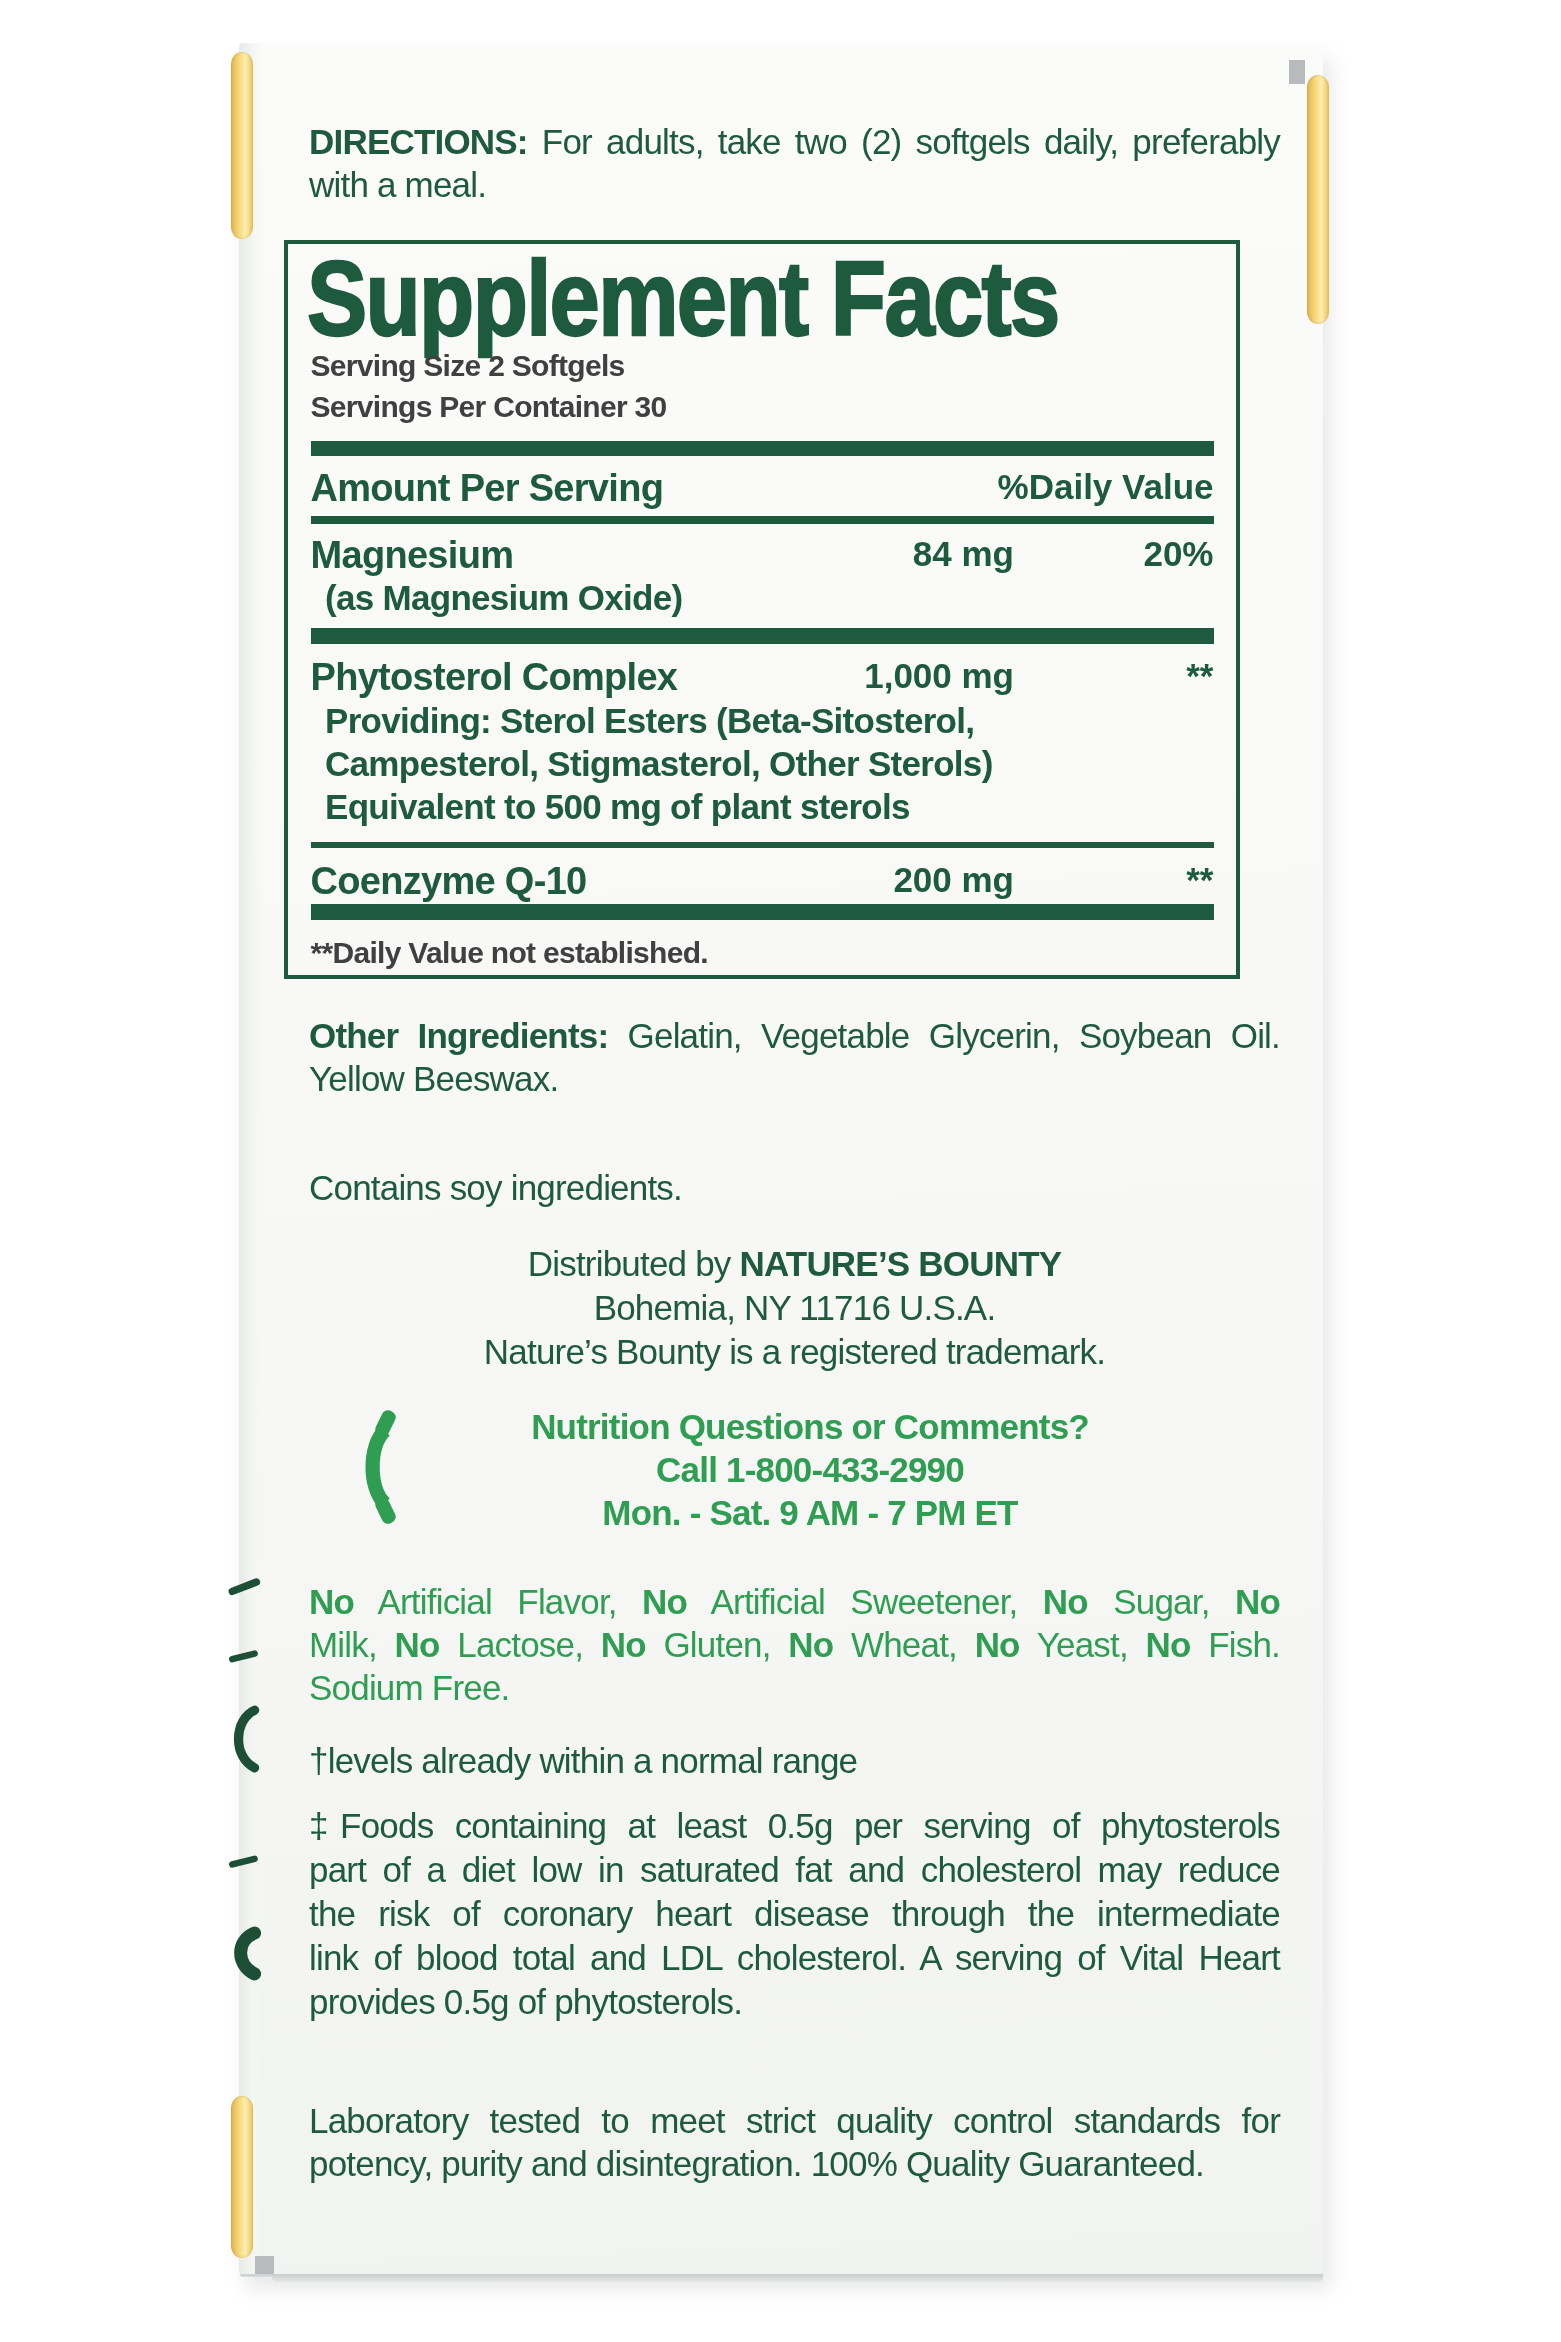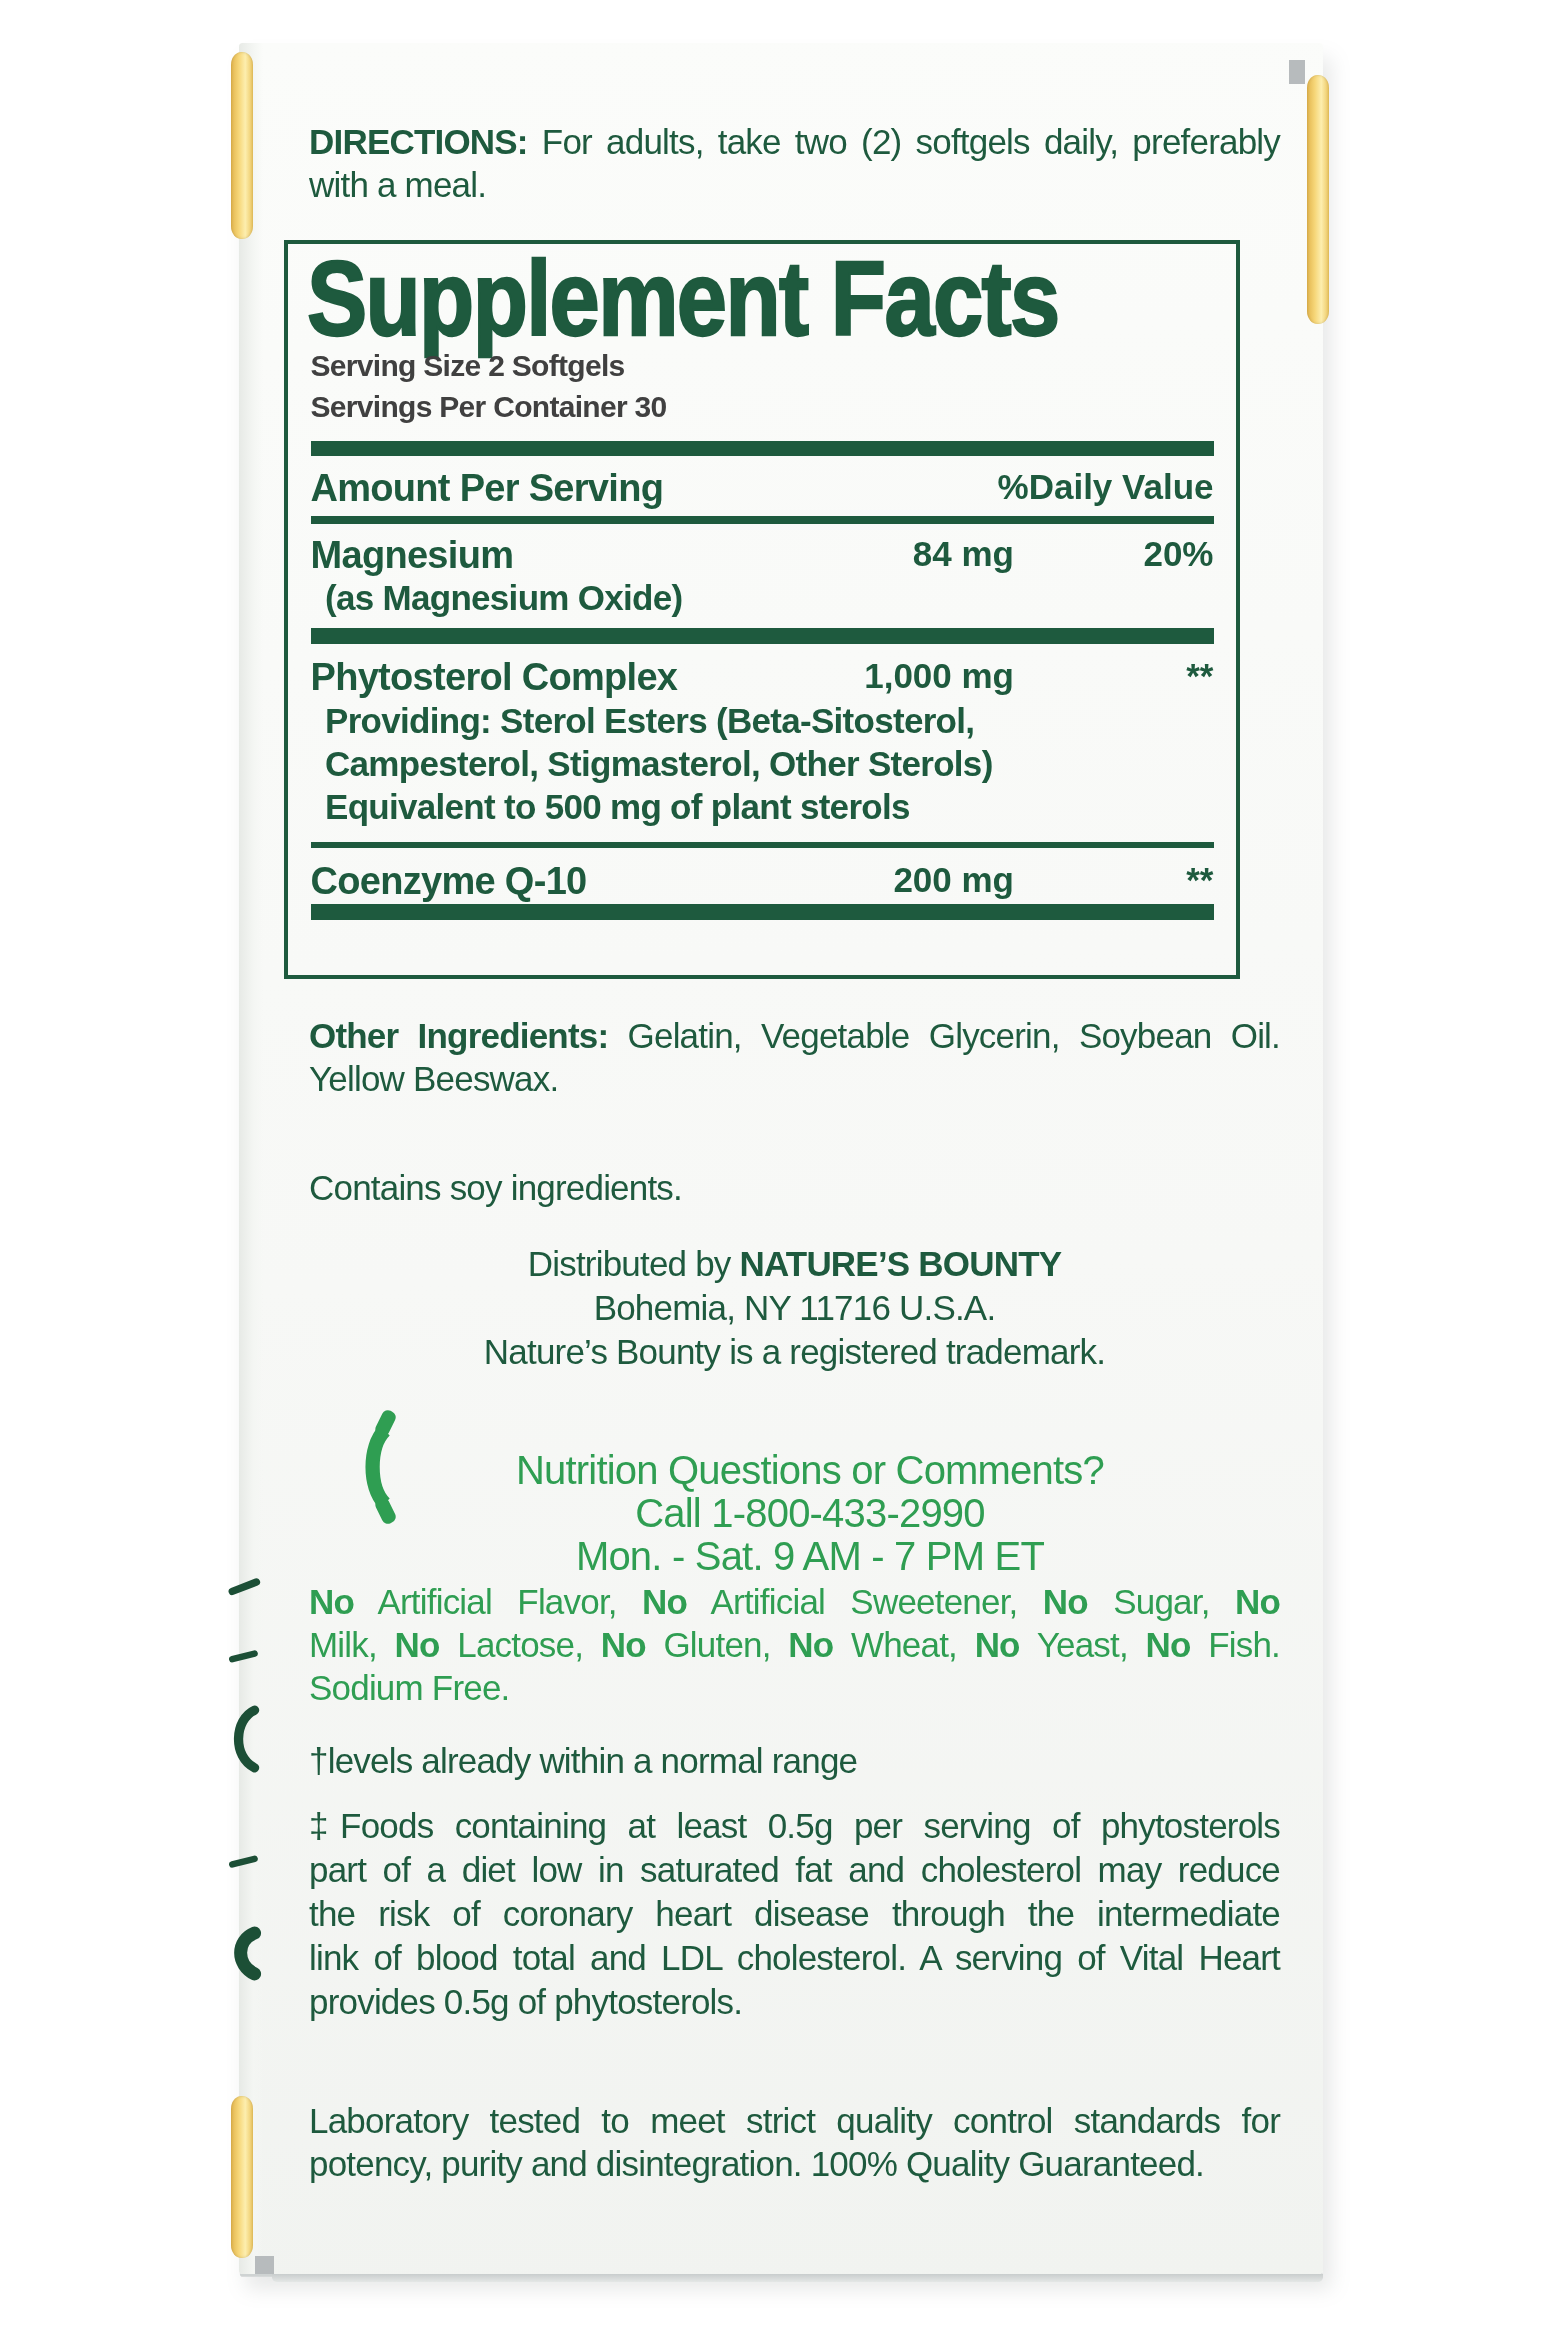--- a/index.html
+++ b/index.html
@@ -38,21 +38,21 @@
        line-height:41px;color:#404040;white-space:nowrap;}
   .bar{position:absolute;left:22.5px;right:22.5px;background:#1e5a3e;}
   .sfrow{position:absolute;left:0;right:0;height:43px;}
   .sfrow .rname{position:absolute;left:22.5px;white-space:nowrap;font-size:38px;font-weight:700;
                 letter-spacing:-0.7px;color:#1e5a3e;}
   .sfrow .ramt{position:absolute;right:222px;font-size:35px;font-weight:700;color:#1e5a3e;white-space:nowrap;}
   .sfrow .rdv{position:absolute;right:22.5px;font-size:35px;font-weight:700;color:#1e5a3e;white-space:nowrap;}
   .sfsub{position:absolute;left:37px;font-size:35px;font-weight:700;letter-spacing:-0.7px;
          color:#1e5a3e;white-space:nowrap;}
   
-  .contact{font-weight:400;font-size:40px;line-height:43px;margin-top:44px;}
+  .contact{font-weight:700;font-size:35px;line-height:43px;}
   .phone-icon{position:absolute;left:356px;top:1409px;width:43px;height:116px;}
   
   .frag{position:absolute;left:223px;top:1567px;width:39px;height:422px;}
 </style>
 </head>
 <body>
 
 <div class="stage">
 
   <div class="panel"></div>
@@ -115,20 +115,21 @@
     <div class="bar" style="top:598px;height:5.6px;"></div>
 
     <div class="sfrow" style="top:616px;">
       <span class="rname">Coenzyme Q-10</span>
       <span class="ramt">200 mg</span>
       <span class="rdv">**</span>
     </div>
 
     <div class="bar" style="top:660px;height:16px;"></div>
 
+    <div class="sft" style="top:688px;">**Daily Value not established.</div>
   </div>
 
   <div class="t dk justify" style="left:309px;top:1014px;width:971px;">
       <div class="line jl"><b>Other Ingredients:</b><span> Gelatin, Vegetable Glycerin, Soybean Oil.</span></div>
       <div class="line"><span>Yellow Beeswax.</span></div>
     </div>
   <div class="t dk" style="left:309px;top:1166px;width:971px;">Contains soy ingredients.</div>
 
   <div class="t dk center" style="left:309px;top:1242px;width:971px;line-height:44px;">
     <div class="line">

